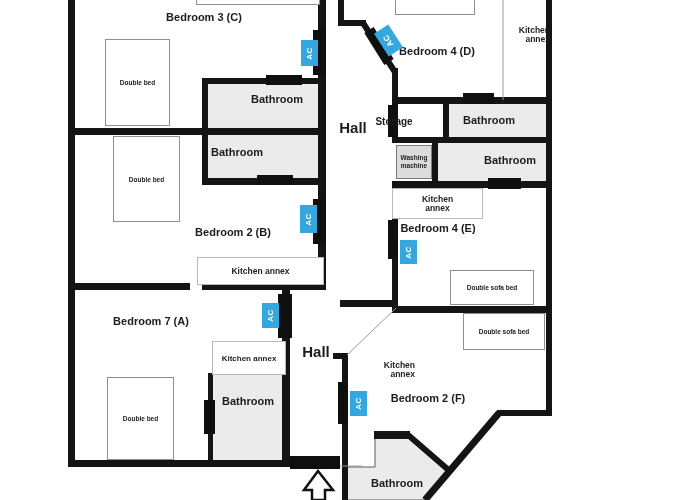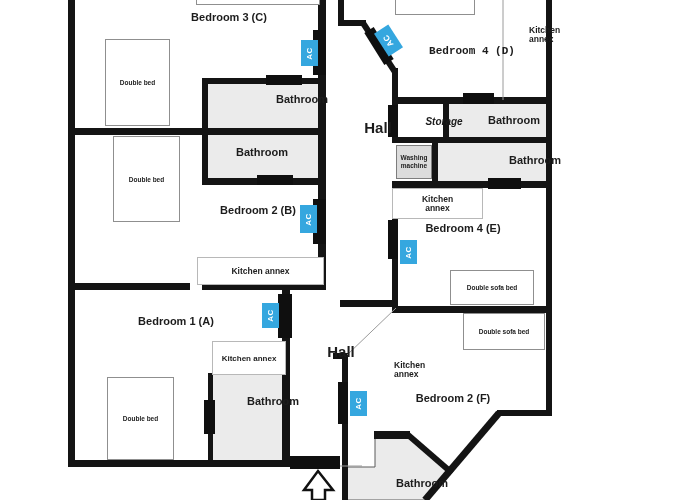--- a/index.html
+++ b/index.html
@@ -4,22 +4,22 @@
 <style>
   html,body { margin:0; padding:0; background:#fff; }
   #plan {
     position:relative; width:700px; height:500px; background:#ffffff;
     overflow:hidden; font-family:"Liberation Sans", sans-serif;
   }
   #plan svg { position:absolute; left:0; top:0; }
   .gray { position:absolute; background:#ebebeb; z-index:1; }
   .lbl {
     position:absolute; transform:translate(-50%,-50%);
-    font-weight:bold; color:#1c1c1c; white-space:nowrap; text-align:left;
-    z-index:6; line-height:1.15;margin-left:25px;
+    font-weight:bold; color:#1c1c1c; white-space:nowrap; text-align:right;
+    z-index:6; line-height:1.15;
   }
   .room-name { font-size:11px; }
   .hall-lbl  { font-size:15px; }
   .bath-lbl  { font-size:11px; }
   .storage-lbl { font-size:10px; }
   .annex { font-size:8.5px; }
   .annex.two-line { white-space:normal; width:46px; line-height:1.05; }
   .box {
     position:absolute; border:1px solid #8f8f8f; background:#fff;
     display:flex; align-items:center; justify-content:center;
@@ -151,33 +151,33 @@
       <span>AC</span>
     </div>
   <div class="ac" style="left:400px; top:240px; width:17px; height:24px;">
       <span>AC</span>
     </div>
   <div class="ac" style="left:350px; top:391px; width:17px; height:25px;">
       <span>AC</span>
     </div>
 
   <div class="lbl room-name" style="left:204px; top:17px;">Bedroom 3 (C)</div>
-  <div class="lbl room-name" style="left:447px; top:51px;font-family:Liberation Mono, monospace;">Bedroom 4 (D)</div>
-  <div class="lbl room-name" style="left:233px; top:210px;">Bedroom 2 (B)</div>
+  <div class="lbl room-name" style="left:437px; top:51px;">Bedroom 4 (D)</div>
+  <div class="lbl room-name" style="left:233px; top:232px;">Bedroom 2 (B)</div>
   <div class="lbl room-name" style="left:438px; top:228px;">Bedroom 4 (E)</div>
-  <div class="lbl room-name" style="left:151px; top:321px;">Bedroom 1 (A)</div>
+  <div class="lbl room-name" style="left:151px; top:321px;">Bedroom 7 (A)</div>
   <div class="lbl room-name" style="left:428px; top:398px;">Bedroom 2 (F)</div>
 
   <div class="lbl hall-lbl" style="left:353px; top:128px;">Hall</div>
   <div class="lbl hall-lbl" style="left:316px; top:352px;">Hall</div>
 
   <div class="lbl bath-lbl" style="left:277px; top:99px;">Bathroom</div>
   <div class="lbl bath-lbl" style="left:237px; top:152px;">Bathroom</div>
   <div class="lbl bath-lbl" style="left:248px; top:401px;">Bathroom</div>
   <div class="lbl bath-lbl" style="left:489px; top:120px;">Bathroom</div>
   <div class="lbl bath-lbl" style="left:510px; top:160px;">Bathroom</div>
   <div class="lbl bath-lbl" style="left:397px; top:483px;">Bathroom</div>
 
-  <div class="lbl storage-lbl" style="left:419px; top:122px;font-style:italic;">Storage</div>
+  <div class="lbl storage-lbl" style="left:394px; top:122px;">Storage</div>
   <div class="lbl annex two-line" style="left:527px; top:35px;">Kitchen annex</div>
   <div class="lbl annex two-line" style="left:392px; top:370px;">Kitchen annex</div>
 
 </div>
 
 </body></html>

